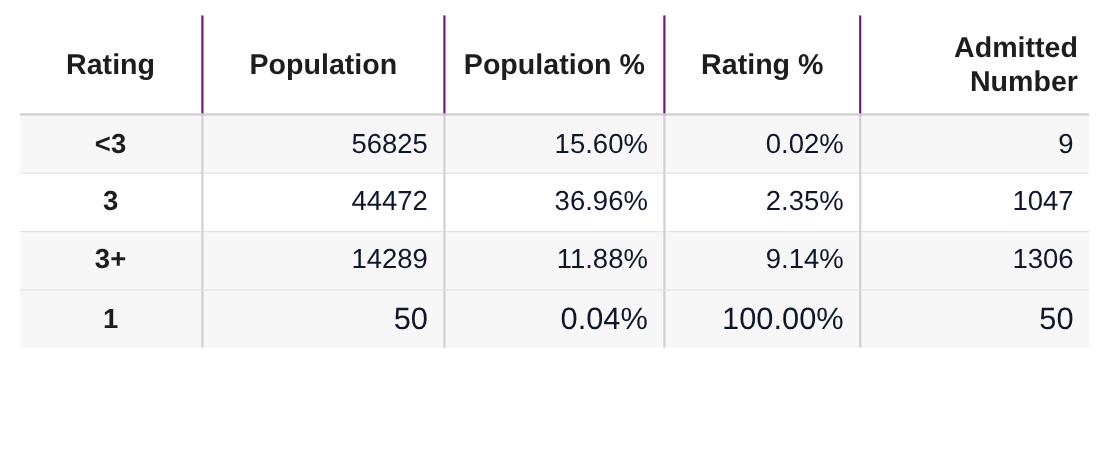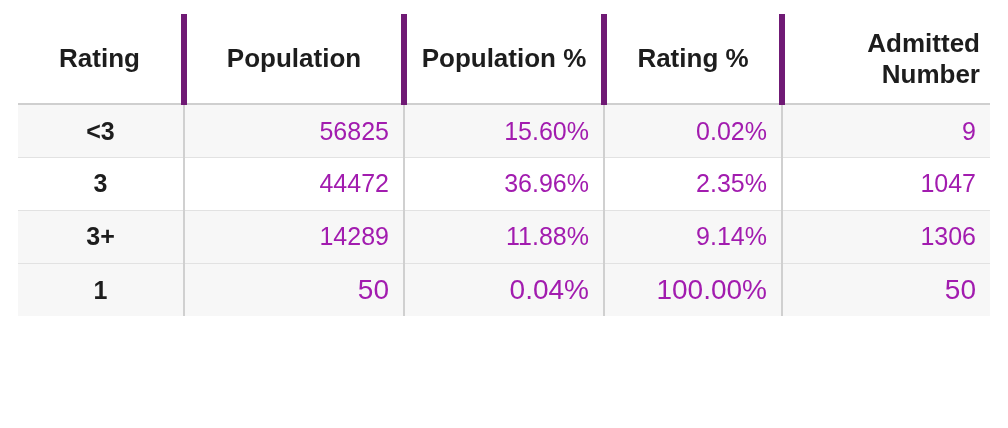--- a/index.html
+++ b/index.html
@@ -37,36 +37,36 @@
 
   thead th {
     font-size: 26px;
     font-weight: bold;
     color: #1d1d1d;
     text-align: center;
     vertical-align: middle;
     padding: 14px 10px;
     height: 90px;
     box-sizing: border-box;
-    border-right: 6px solid #701a75;
+    border-right: 2px solid #701a75;
     border-bottom: 2px solid #cfcfcf;
     background: #ffffff;
     line-height: 1.18;
   }
   thead th:last-child { border-right: none; text-align: right; }
 
   tbody td {
     font-size: 25px;
     height: 53px;
     padding: 6px 14px;
     box-sizing: border-box;
     border-right: 2px solid #d0d0d0;
     border-bottom: 1px solid #e2e2e2;
     vertical-align: middle;
-    color: #a21caf;
+    color: #0f172a;
     white-space: nowrap;
   }
   tbody td:last-child { border-right: none; }
   tbody tr:last-child td { border-bottom: none; }
 
   td.rating-cell {
     text-align: center;
     font-weight: bold;
     color: #1d1d1d;
   }

